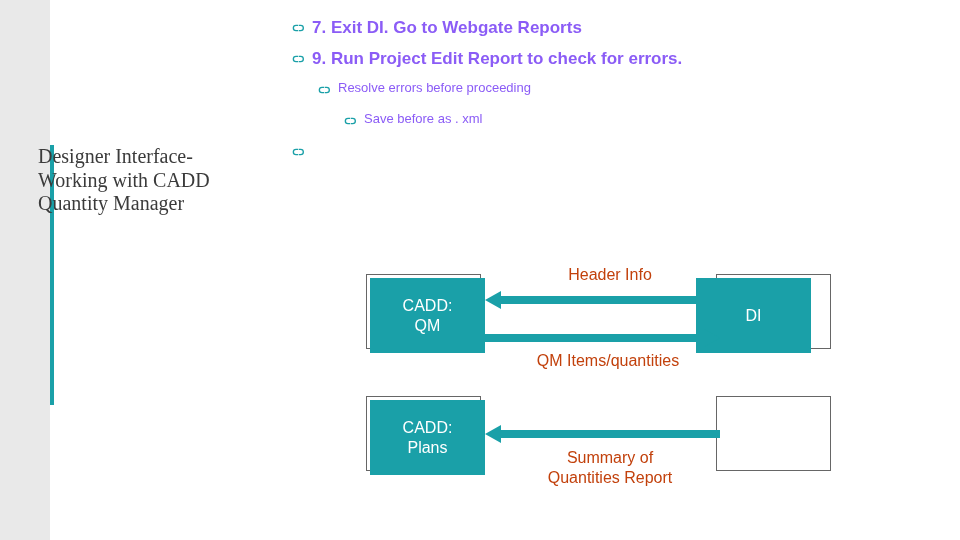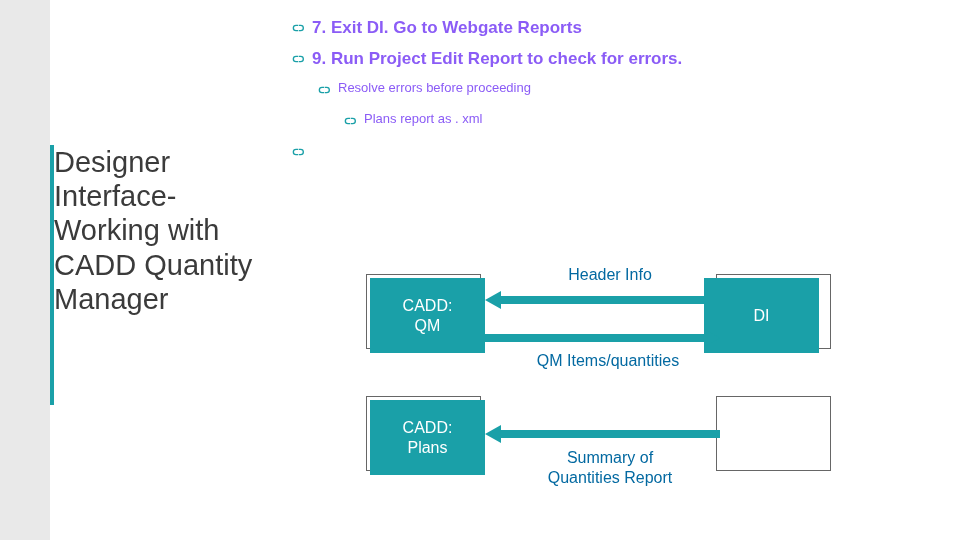--- a/index.html
+++ b/index.html
@@ -12,26 +12,27 @@
     overflow: hidden;
   }
   .left-stripe {
     position: absolute;
     left: 0; top: 0;
     width: 50px; height: 540px;
     background: #e9e9e9;
   }
   .title-block {
     position: absolute;
-    left: 54px; top: 145px;
+    left: 38px; top: 145px;
     width: 215px;
-    font-size: 29px;
+    font-size: 20px;
     line-height: 1.18;
     color: #3b3b3b;
     font-weight: 400;
+    font-family: Liberation Serif, serif;
   }
   .title-teal-bar {
     position: absolute;
     left: 50px; top: 145px;
     width: 4px; height: 260px;
     background: #1aa0a8;
   }
   .content {
     position: absolute;
     left: 290px; top: 18px;
@@ -77,21 +78,21 @@
   }
   .box-edge {
     position: absolute;
     width: 115px; height: 75px;
     border: 1px solid #666;
     background: transparent;
   }
   .arrow-label {
     position: absolute;
     font-size: 16px;
-    color: #0369a1;
+    color: #c2410c;
     text-align: center;
   }
   svg.bullet-svg { width: 16px; height: 14px; }
 </style>
 </head>
 <body>
 
 <div class="left-stripe"></div>
 <div class="title-teal-bar"></div>
 <div class="title-block">Designer Interface- Working with CADD Quantity Manager</div>
@@ -125,41 +126,41 @@
     <span class="bullet-text sub">Resolve errors before proceeding</span>
   </div>
 
 
   <div class="bullet-line sub2">
     <span class="bullet-icon">
       <svg class="bullet-svg" viewBox="0 0 24 20">
           <path d="M4 10a5 5 0 0 1 5-5h3v2H9a3 3 0 0 0 0 6h3v2H9a5 5 0 0 1-5-5zm9-5h3a5 5 0 0 1 0 10h-3v-2h3a3 3 0 0 0 0-6h-3V5z" fill="#1aa0a8"></path>
         </svg>
     </span>
-    <span class="bullet-text sub">Plans report as . xml</span>
+    <span class="bullet-text sub">Save before as . xml</span>
   </div>
 
   <div class="bullet-line" style="margin-top:10px;">
     <span class="bullet-icon">
       <svg class="bullet-svg" viewBox="0 0 24 20">
           <path d="M4 10a5 5 0 0 1 5-5h3v2H9a3 3 0 0 0 0 6h3v2H9a5 5 0 0 1-5-5zm9-5h3a5 5 0 0 1 0 10h-3v-2h3a3 3 0 0 0 0-6h-3V5z" fill="#1aa0a8"></path>
         </svg>
     </span>
   </div>
 
 </div>
 
 <div class="diagram">
 
   <div class="box-edge" style="left:46px; top:14px;"></div>
   <div class="box" style="left:50px; top:18px; white-space:pre;">CADD:
 QM</div>
 
   <div class="box-edge" style="left:396px; top:14px;"></div>
-  <div class="box" style="left:384px; top:18px;">DI</div>
+  <div class="box" style="left:376px; top:18px;">DI</div>
 
   <div class="box-edge" style="left:46px; top:136px;"></div>
   <div class="box" style="left:50px; top:140px; white-space:pre;">CADD:
 Plans</div>
 
   <div class="box-edge" style="left:396px; top:136px;"></div>
 
   <svg style="position:absolute; left:165px; top:28px; width:235px; height:24px;">
     <polygon points="0,12 16,3 16,8 235,8 235,16 16,16 16,21" fill="#1aa0a8"></polygon>
   </svg>

